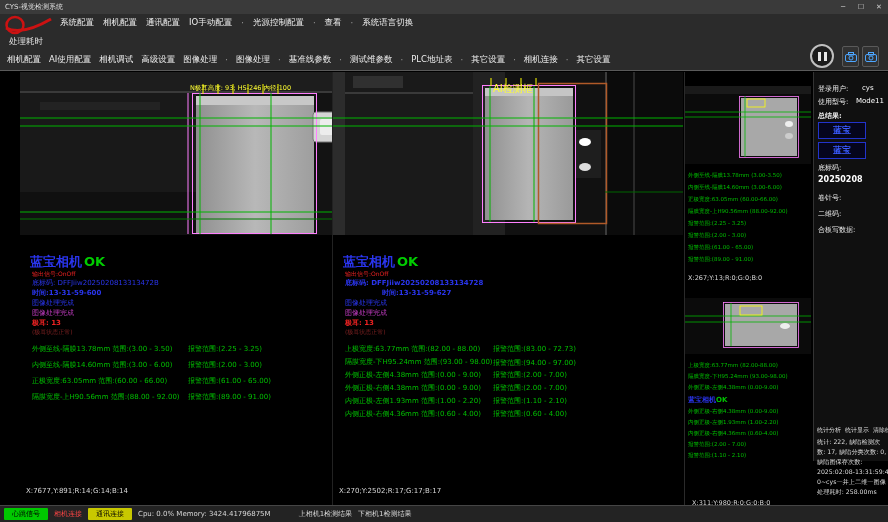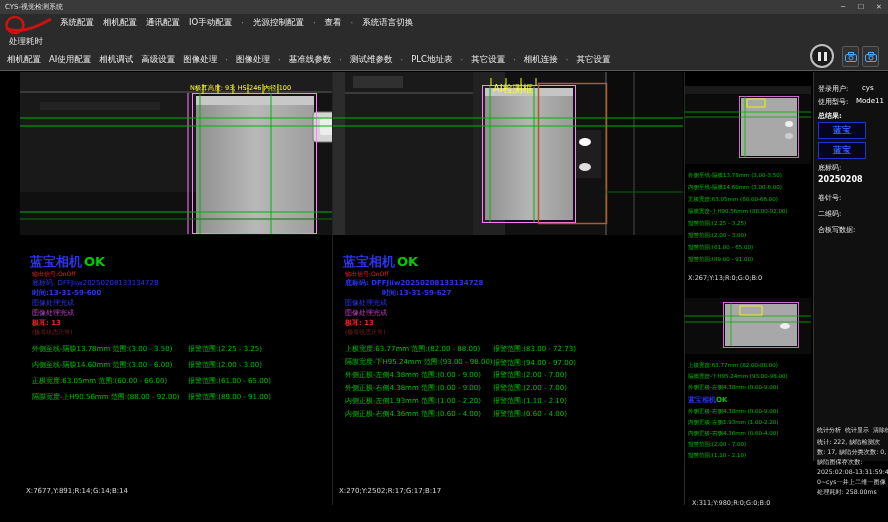--- a/index.html
+++ b/index.html
@@ -330,14 +330,22 @@
       <span>清除统计</span>
     </div>
     <span class="sline" style="top:366px;">统计: 222, 缺陷检测次</span>
     <span class="sline" style="top:376px;">数: 17, 缺陷分类次数: 0,</span>
     <span class="sline" style="top:386px;">缺陷图保存次数:</span>
     <span class="sline" style="top:396px;">2025:02:08-13:31:59:405,</span>
     <span class="sline" style="top:406px;">0~cys一并上二维一图像</span>
     <span class="sline" style="top:416px;">处理耗时: 258.00ms</span>
   </div>
 
+  <div class="statusbar">
+    <span class="badge badge-green">心跳信号</span>
+    <span class="cam-link">相机连接</span>
+    <span class="badge badge-yellow">通讯连接</span>
+    <span class="sb-text">Cpu: 0.0% Memory: 3424.41796875M</span>
+    <span class="sb-cam">上相机1检测结果</span>
+    <span class="sb-text">下相机1检测结果</span>
+  </div>
 
 </div>
 
 </body></html>

